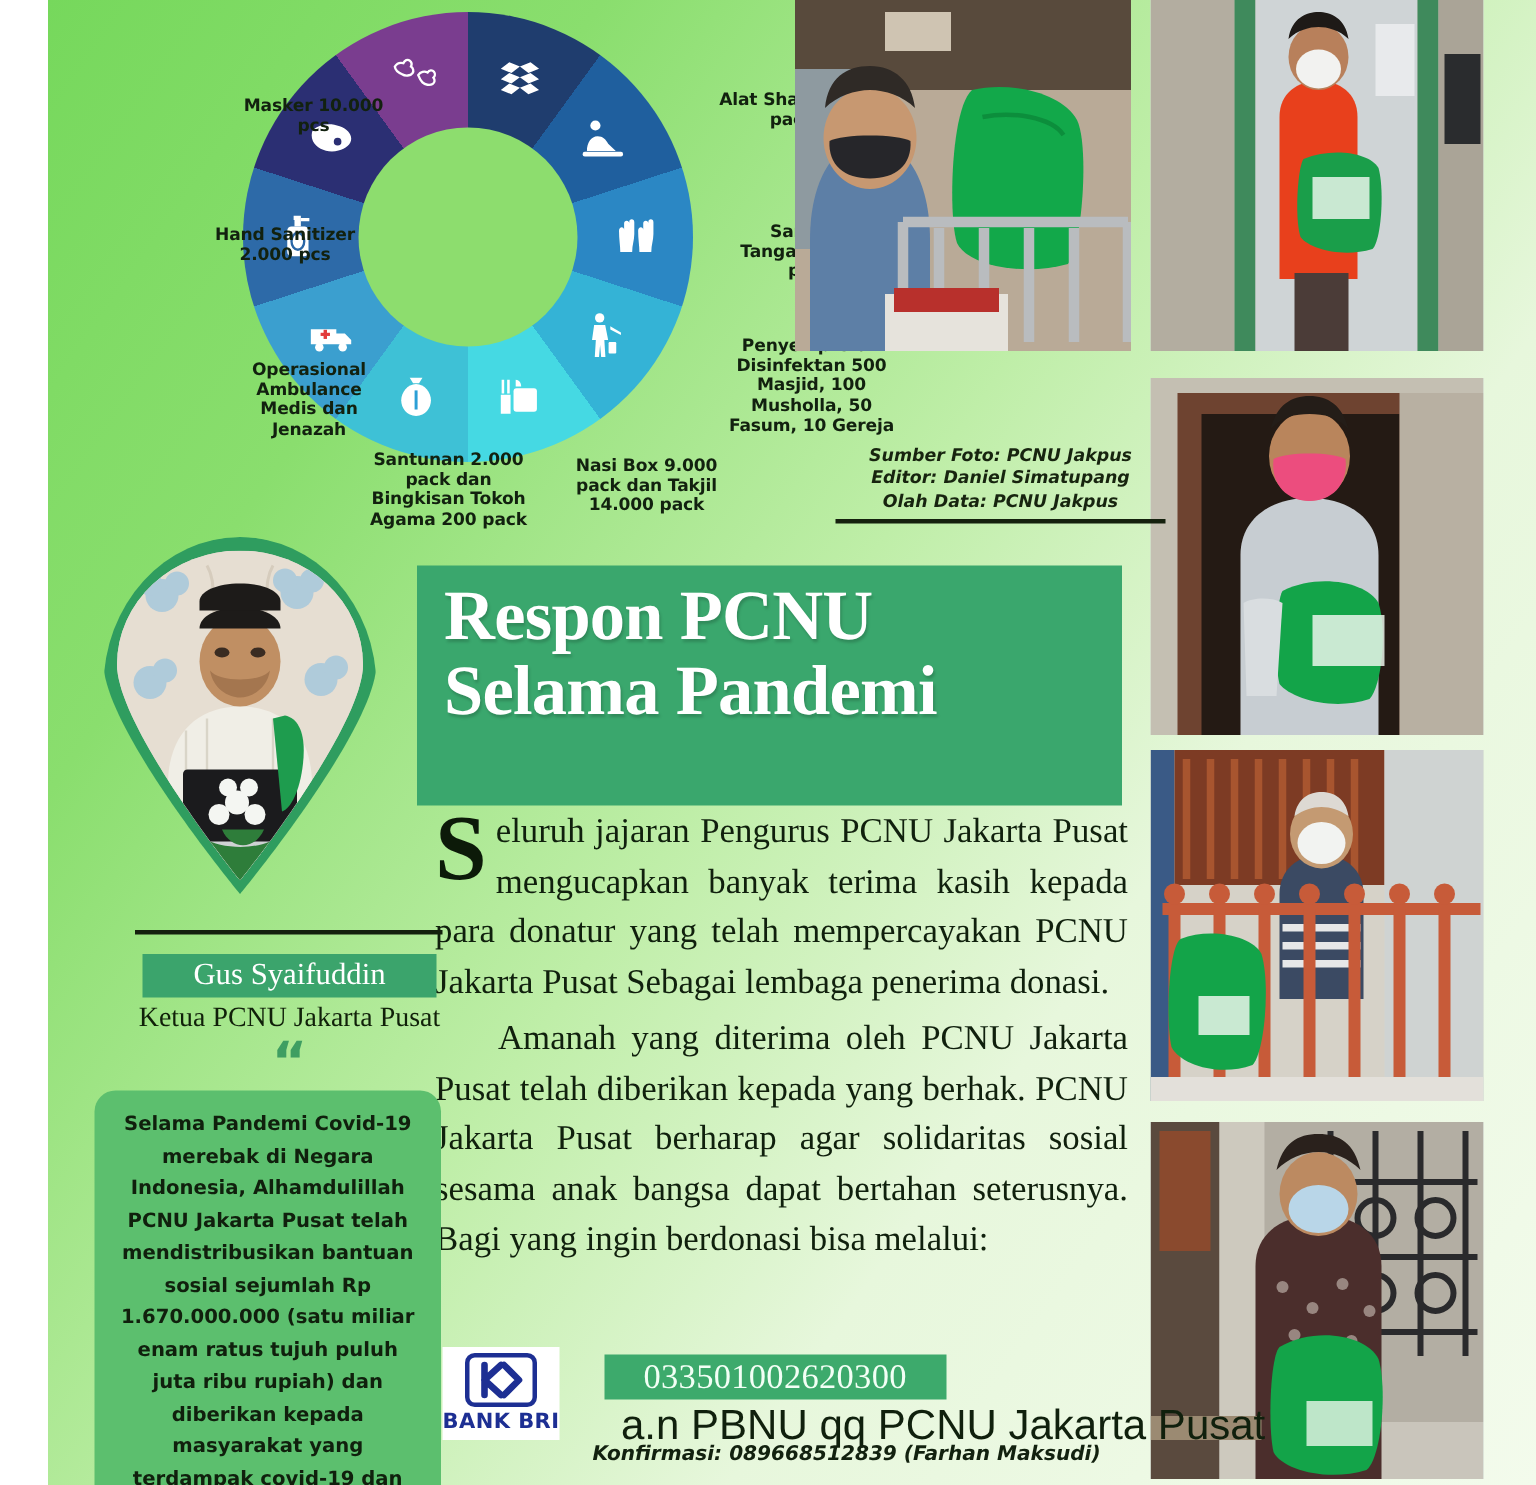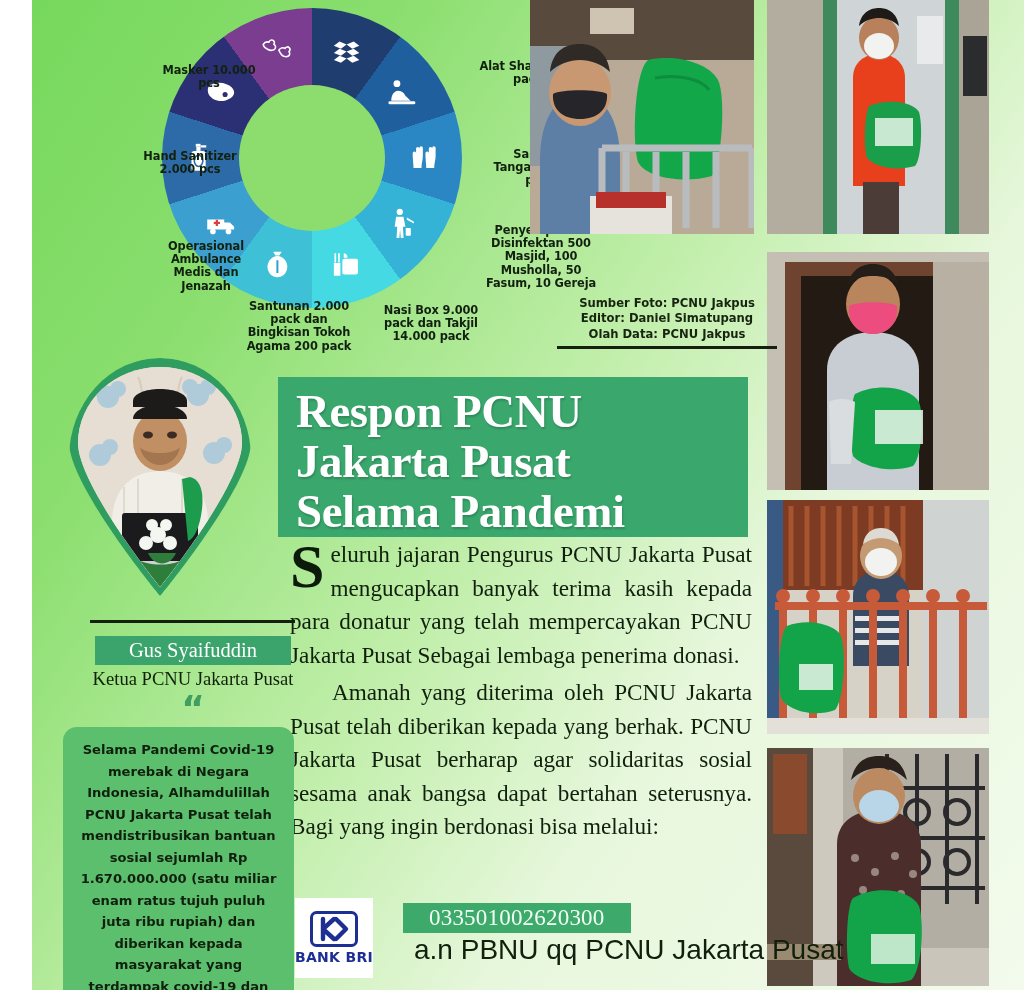--- a/index.html
+++ b/index.html
@@ -47,21 +47,21 @@
 
   
   .photo { position: absolute; overflow: hidden; background: #cfd6cf; }
   .photo .sky { position:absolute; inset:0; }
 
   
   #credits {
     position: absolute; left: 525px; top: 296px; width: 220px;
     text-align: center;
     font-family: "DejaVu Sans", sans-serif;
-    font-weight: bold;
+    font-style: italic; font-weight: bold;
     font-size: 11.6px; line-height: 1.32; color: #17240f;
   }
   #credits-rule {
     position: absolute; left: 525px; top: 346px; width: 220px; height: 3px;
     background: #15210e;
   }
 
   
   #title-block {
     position: absolute; left: 246px; top: 365px; width: 470px; height: 160px;
@@ -139,21 +139,21 @@
     text-align: center;
   }
   #quote-card p {
     font-family: "DejaVu Sans", sans-serif;
     font-weight: bold; font-size: 13.1px; line-height: 21.5px;
     color: #10200d;
   }
 
   
   #bank-logo {
-    position: absolute; left: 263px; top: 898px; width: 78px; height: 80px;
+    position: absolute; left: 263px; top: 898px; width: 78px; height: 62px;
     background: #ffffff; display: flex; flex-direction: column;
     align-items: center; justify-content: center;
   }
   #bri-mark { width: 48px; height: 36px; }
   #bri-word {
     font-family: "DejaVu Sans", sans-serif; font-weight: bold;
     font-size: 14px; color: #1d2f93; letter-spacing: .3px; margin-top: 2px;
   }
   #acct-badge {
     position: absolute; left: 371px; top: 903px; height: 30px;
@@ -411,21 +411,20 @@
 
   <div id="credits">
     <div>Sumber Foto: PCNU Jakpus</div>
     <div>Editor: Daniel Simatupang</div>
     <div>Olah Data: PCNU Jakpus</div>
   </div>
   <div id="credits-rule"></div>
 
   <div id="title-block">
     <div class="tline">Respon PCNU</div>
-    <div class="tline">Jakarta Pusat</div>
     <div class="tline">Selama Pandemi</div>
   </div>
 
   <div id="article">
     <p>
       <span id="dropcap">S</span><span>eluruh jajaran Pengurus PCNU Jakarta Pusat mengucapkan banyak terima kasih kepada para donatur yang telah mempercayakan PCNU Jakarta Pusat Sebagai lembaga penerima donasi.</span>
     </p>
     <p class="indent">Amanah yang diterima oleh PCNU Jakarta Pusat telah diberikan kepada yang berhak. PCNU Jakarta Pusat berharap agar solidaritas sosial sesama anak bangsa dapat bertahan seterusnya. Bagi yang ingin berdonasi bisa melalui:</p>
   </div>
 
@@ -490,14 +489,15 @@
       <rect x="1.5" y="1.5" width="45" height="33" rx="5" fill="none" stroke="#1d2f93" stroke-width="3"></rect>
       <path d="M13 8v20M13 18l11-10M13 18l11 10" stroke="#1d2f93" stroke-width="4.4" fill="none" stroke-linecap="round" stroke-linejoin="round"></path>
       <path d="M26 8l10 10-10 10" stroke="#1d2f93" stroke-width="4.4" fill="none" stroke-linecap="round" stroke-linejoin="round"></path>
     </svg>
     <div id="bri-word">BANK BRI</div>
   </div>
   <div id="acct-badge">
     <span>033501002620300</span>
   </div>
   <div id="acct-name">a.n PBNU qq PCNU Jakarta Pusat</div>
+  <div id="acct-conf">Konfirmasi: 089668512839 (Farhan Maksudi)</div>
 
 </div>
 
 </body></html>

